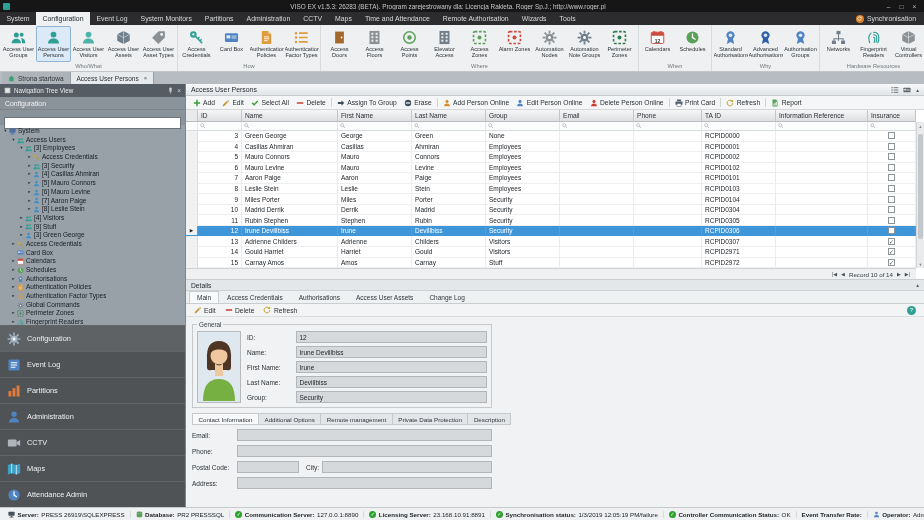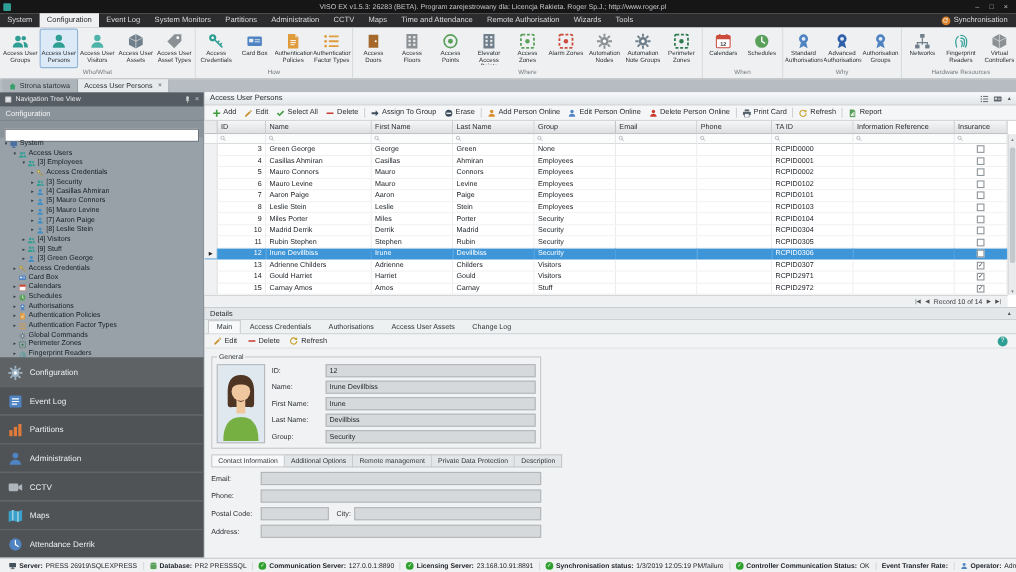--- a/index.html
+++ b/index.html
@@ -812,21 +812,21 @@
           <div class="nav-item">
             <svg class="ic" style="color: rgb(58, 160, 201);">
               <use href="#s-map" xlink:href="#s-map"></use>
             </svg>
             <span>Maps</span>
           </div>
           <div class="nav-item">
             <svg class="ic" style="color: rgb(79, 131, 194);">
               <use href="#s-clock" xlink:href="#s-clock"></use>
             </svg>
-            <span>Attendance Derrik</span>
+            <span>Attendance Admin</span>
           </div>
         </div>
     </div>
 
     <div class="main">
       <div class="panel-header">
         <span class="ph-title">Access User Persons</span>
         <span class="ph-ic">
             <svg class="ic">
               <use href="#s-list"></use>

